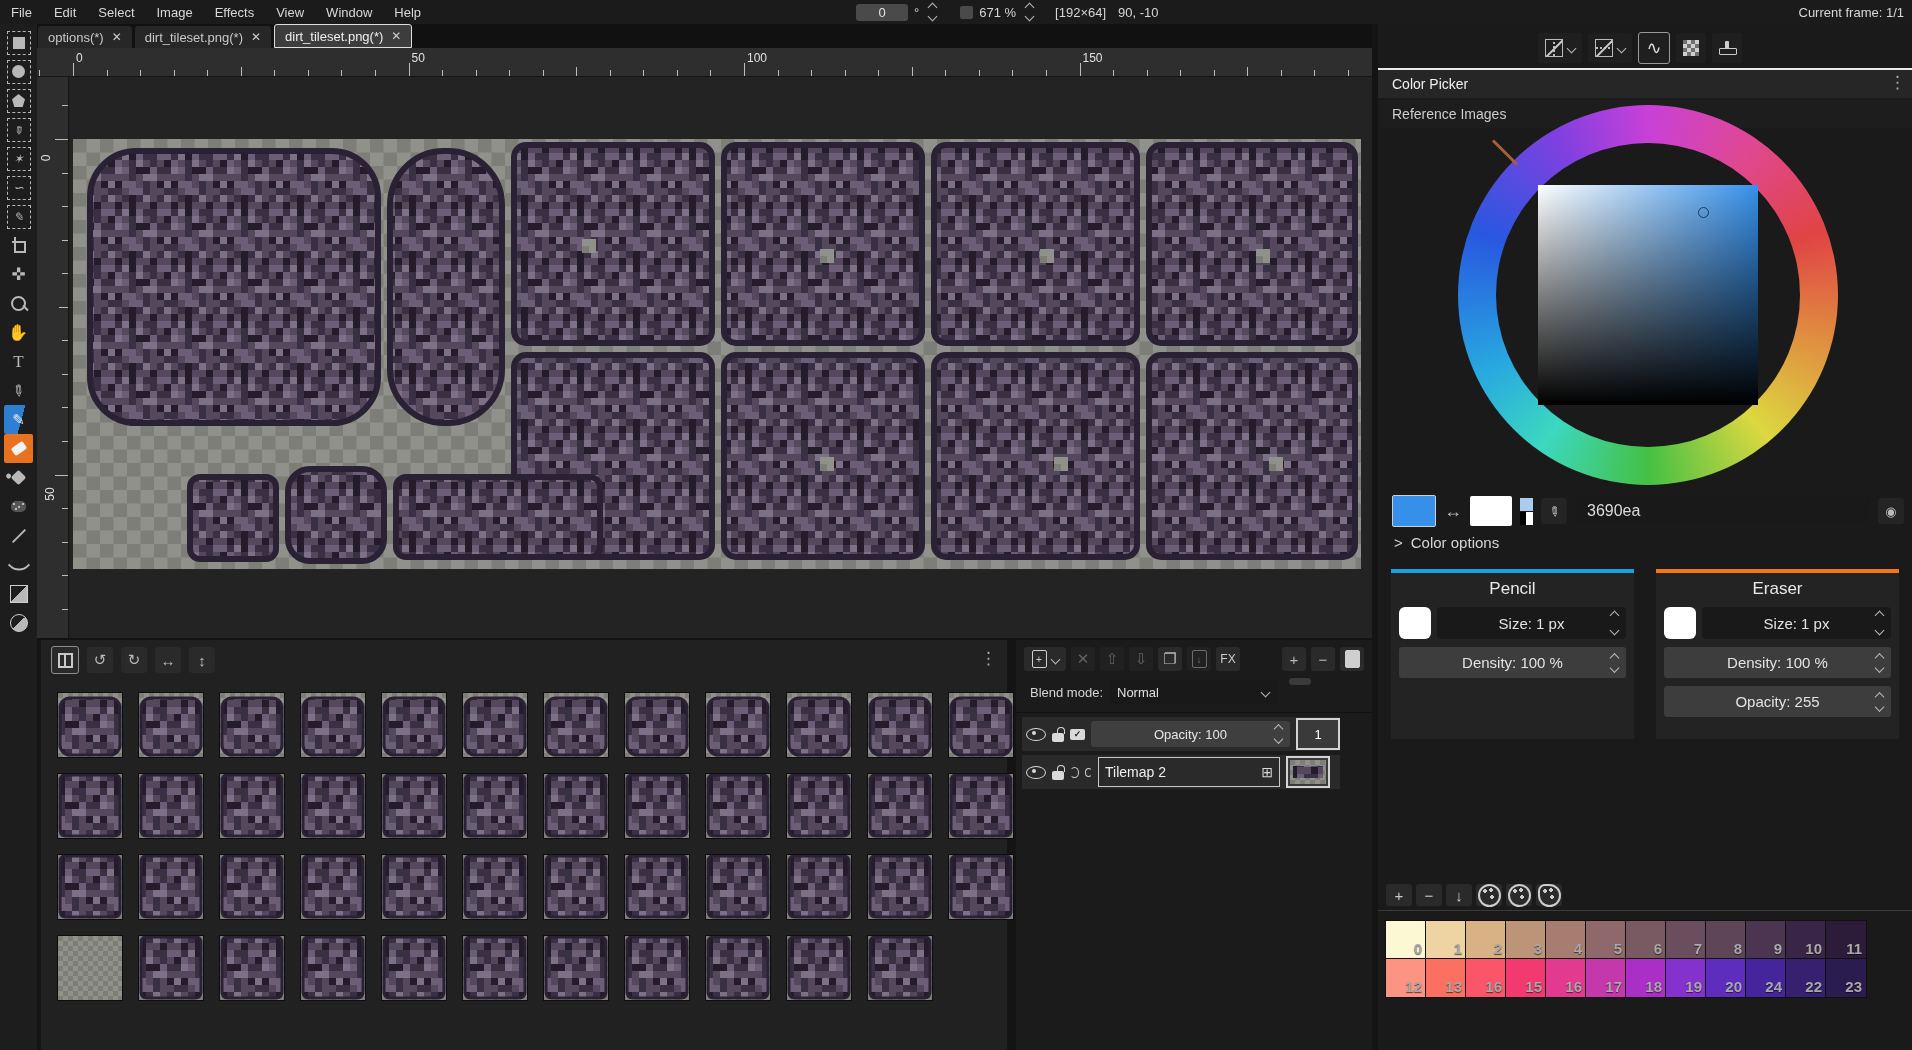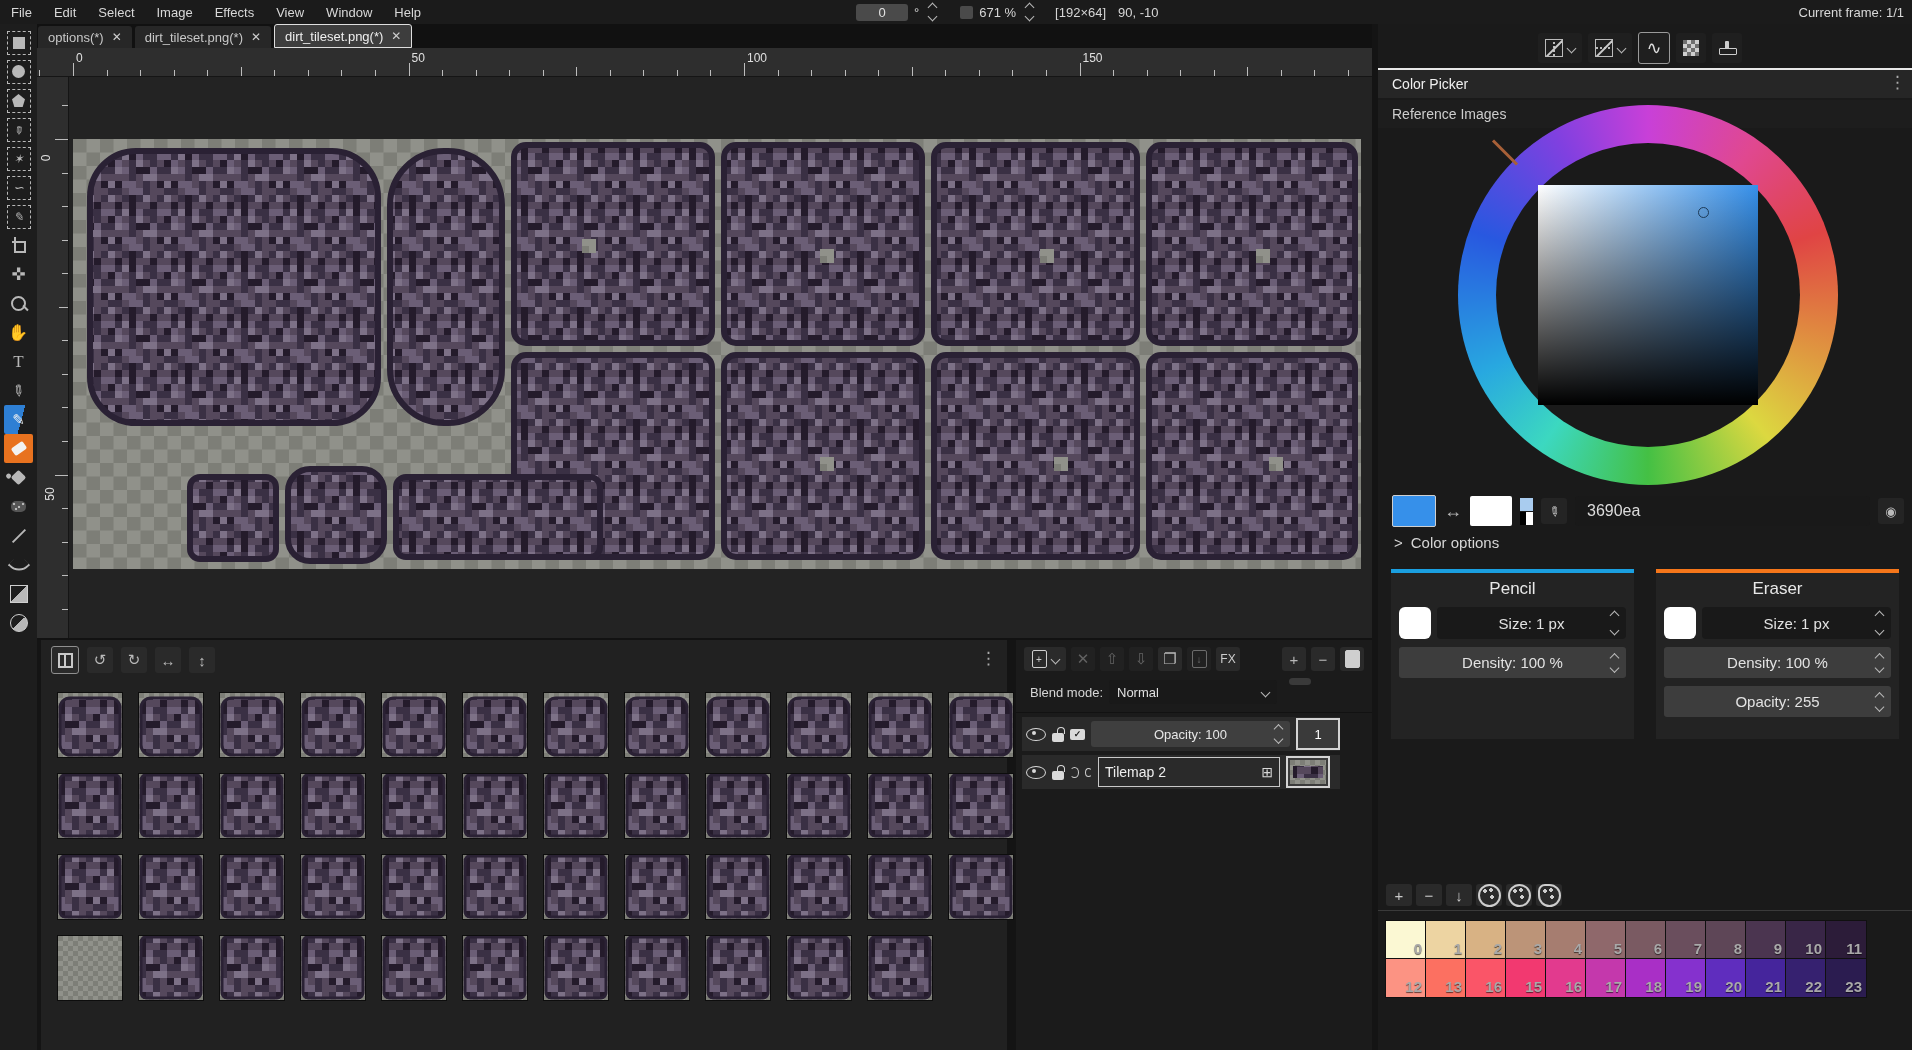--- a/index.html
+++ b/index.html
@@ -924,21 +924,21 @@
             <div class="pswatch" style="background: rgb(169, 47, 198);">
               <span>18</span>
             </div>
             <div class="pswatch" style="background: rgb(133, 49, 206);">
               <span>19</span>
             </div>
             <div class="pswatch" style="background: rgb(95, 45, 190);">
               <span>20</span>
             </div>
             <div class="pswatch" style="background: rgb(69, 37, 156);">
-              <span>21</span>
+              <span>24</span>
             </div>
             <div class="pswatch" style="background: rgb(54, 33, 112);">
               <span>22</span>
             </div>
             <div class="pswatch" style="background: rgb(43, 28, 80);">
               <span>23</span>
             </div>
           </div>
 
       </div>

